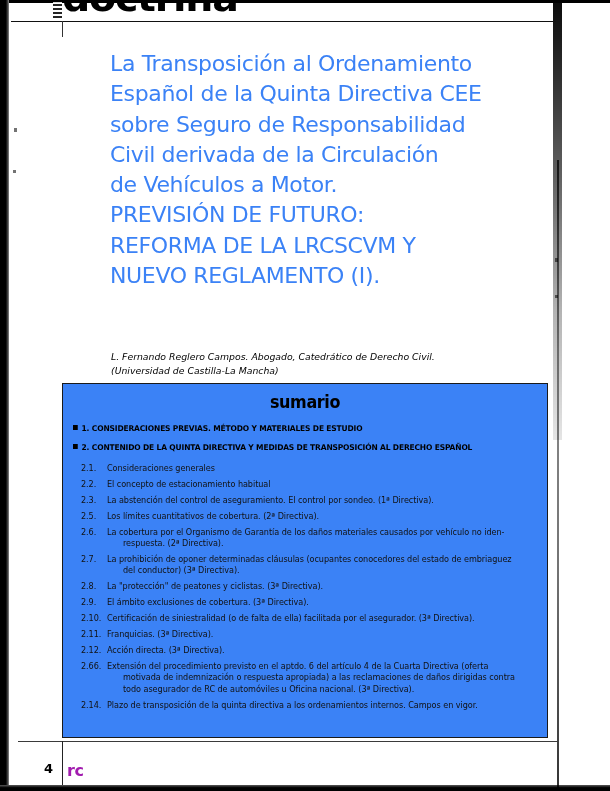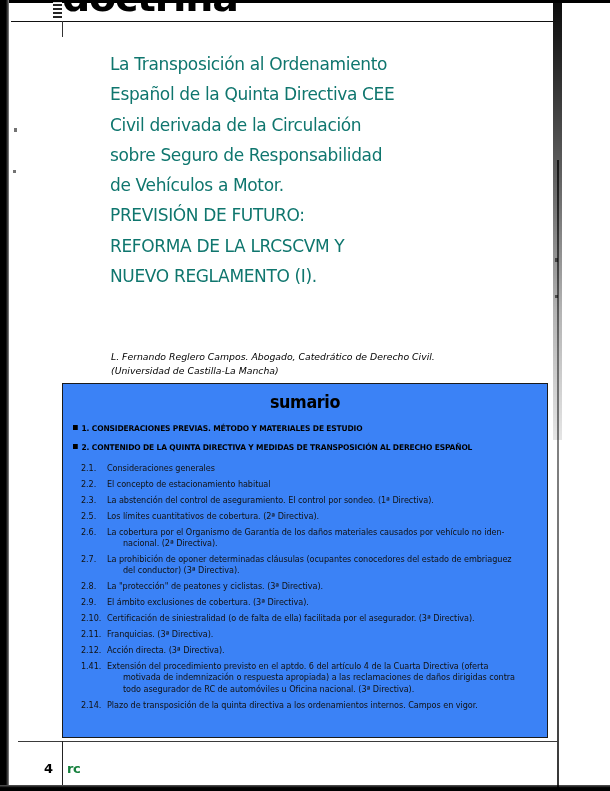--- a/index.html
+++ b/index.html
@@ -106,24 +106,24 @@
 
   
   .title-block {
     position: absolute;
     left: 110px; top: 49px;
     width: 430px;
   }
   .title-line {
     font-family: "DejaVu Sans", sans-serif;
     font-weight: 400;
-    font-size: 17px;
+    font-size: 22px;
     line-height: 30.3px;
     letter-spacing: -0.35px;
-    color: #0f766e;
+    color: #3b82f6;
     white-space: nowrap;
   }
 
   
   .byline {
     position: absolute;
     left: 111px; top: 324px;
     width: 430px;
     font-family: "DejaVu Sans", sans-serif;
     font-style: italic;
@@ -211,23 +211,23 @@
     position: absolute;
     left: 62px; top: 741px;
     width: 1px; height: 44px;
     background: #222;
   }
   .imprint {
     position: absolute;
     left: 67px; top: 761px;
     font-family: "DejaVu Sans", sans-serif;
     font-weight: 700;
-    font-size: 13px;
+    font-size: 16px;
     letter-spacing: -0.4px;
-    color: #15803d;
+    color: #a21caf;
   }
 </style>
 </head>
 <body>
 
 <div class="page">
 
   <div class="scan-edge-top"></div>
   <div class="scan-edge-left"></div>
   <div class="scan-edge-bottom"></div>
@@ -242,22 +242,22 @@
   <div class="masthead">
     <div class="masthead-word">doctrina</div>
   </div>
   <div class="masthead-marker"></div>
   <div class="rule-head"></div>
   <div class="rule-vert-head"></div>
 
   <div class="title-block">
     <div class="title-line">La Transposición al Ordenamiento</div>
     <div class="title-line">Español de la Quinta Directiva CEE</div>
+    <div class="title-line">sobre Seguro de Responsabilidad</div>
     <div class="title-line">Civil derivada de la Circulación</div>
-    <div class="title-line">sobre Seguro de Responsabilidad</div>
     <div class="title-line">de Vehículos a Motor.</div>
     <div class="title-line">PREVISIÓN DE FUTURO:</div>
     <div class="title-line">REFORMA DE LA LRCSCVM Y</div>
     <div class="title-line">NUEVO REGLAMENTO (I).</div>
   </div>
 
   <div class="byline">
     <span>L. Fernando Reglero Campos.</span><span> Abogado, Catedrático de Derecho Civil.</span><br>
     <span>(Universidad de Castilla-La Mancha)</span>
   </div>
@@ -287,21 +287,21 @@
           <span class="num">2.3.</span>
           <span class="body">La abstención del control de aseguramiento. El control por sondeo. (1ª Directiva).</span>
         </div>
         <div class="sum-item">
           <span class="num">2.5.</span>
           <span class="body">Los límites cuantitativos de cobertura. (2ª Directiva).</span>
         </div>
         <div class="sum-item">
           <span class="num">2.6.</span>
           <span class="body">La cobertura por el Organismo de Garantía de los daños materiales causados por vehículo no iden-</span>
-          <span class="hang">nacional. (2ª Directiva).</span>
+          <span class="hang">respuesta. (2ª Directiva).</span>
         </div>
         <div class="sum-item">
           <span class="num">2.7.</span>
           <span class="body">La prohibición de oponer determinadas cláusulas (ocupantes conocedores del estado de embriaguez</span>
           <span class="hang">del conductor) (3ª Directiva).</span>
         </div>
         <div class="sum-item">
           <span class="num">2.8.</span>
           <span class="body">La "protección" de peatones y ciclistas. (3ª Directiva).</span>
         </div>
@@ -315,21 +315,21 @@
         </div>
         <div class="sum-item">
           <span class="num">2.11.</span>
           <span class="body">Franquicias. (3ª Directiva).</span>
         </div>
         <div class="sum-item">
           <span class="num">2.12.</span>
           <span class="body">Acción directa. (3ª Directiva).</span>
         </div>
         <div class="sum-item">
-          <span class="num">1.41.</span>
+          <span class="num">2.66.</span>
           <span class="body">Extensión del procedimiento previsto en el aptdo. 6 del artículo 4 de la Cuarta Directiva (oferta</span>
           <span class="hang">motivada de indemnización o respuesta apropiada) a las reclamaciones de daños dirigidas contra</span>
           <span class="hang">todo asegurador de RC de automóviles u Oficina nacional. (3ª Directiva).</span>
         </div>
         <div class="sum-item">
           <span class="num">2.14.</span>
           <span class="body">Plazo de transposición de la quinta directiva a los ordenamientos internos. Campos en vigor.</span>
         </div>
       </div>
   </div>

